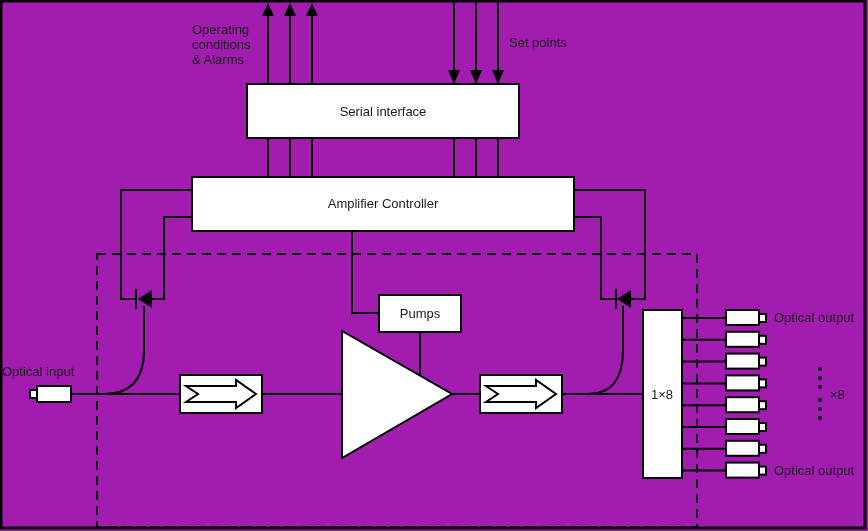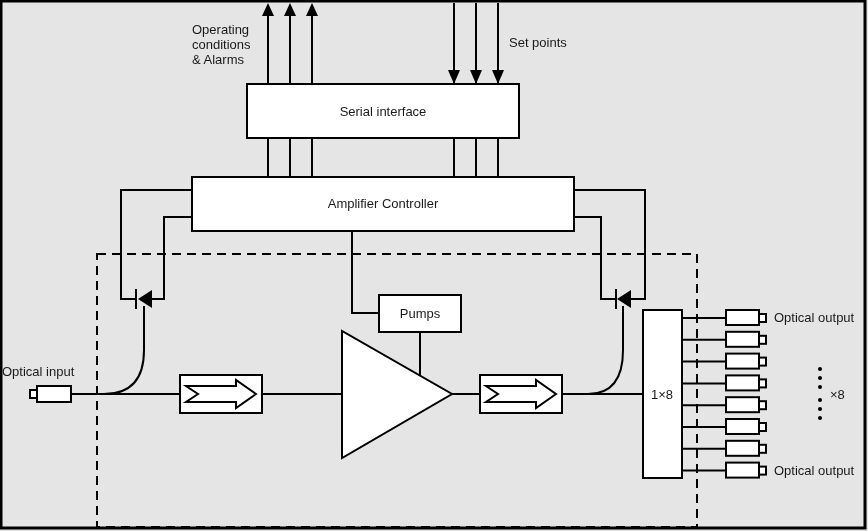--- a/index.html
+++ b/index.html
@@ -1,16 +1,16 @@
 <!DOCTYPE html>
 <html><head>
 <meta charset="utf-8">
 <style>
   html, body { margin: 0; padding: 0; background: #ffffff; }
-  #stage { position: relative; width: 868px; height: 531px; overflow: hidden; background: #e5e5e5; text-align: right; }
+  #stage { position: relative; width: 868px; height: 531px; overflow: hidden; background: #a21caf; text-align: right; }
   svg { position: absolute; left: 0; top: 0; }
   .lbl { font-family: "Liberation Sans", sans-serif; font-size: 13px; fill: #1a1a1a; }
   .ln { stroke: #000; stroke-width: 2; fill: none; }
   .bx { stroke: #000; stroke-width: 2; fill: #fff; }
   .dash { stroke: #000; stroke-width: 2; fill: none; stroke-dasharray: 9 6; }
 </style>
 </head>
 <body>
 
 <div id="stage">

